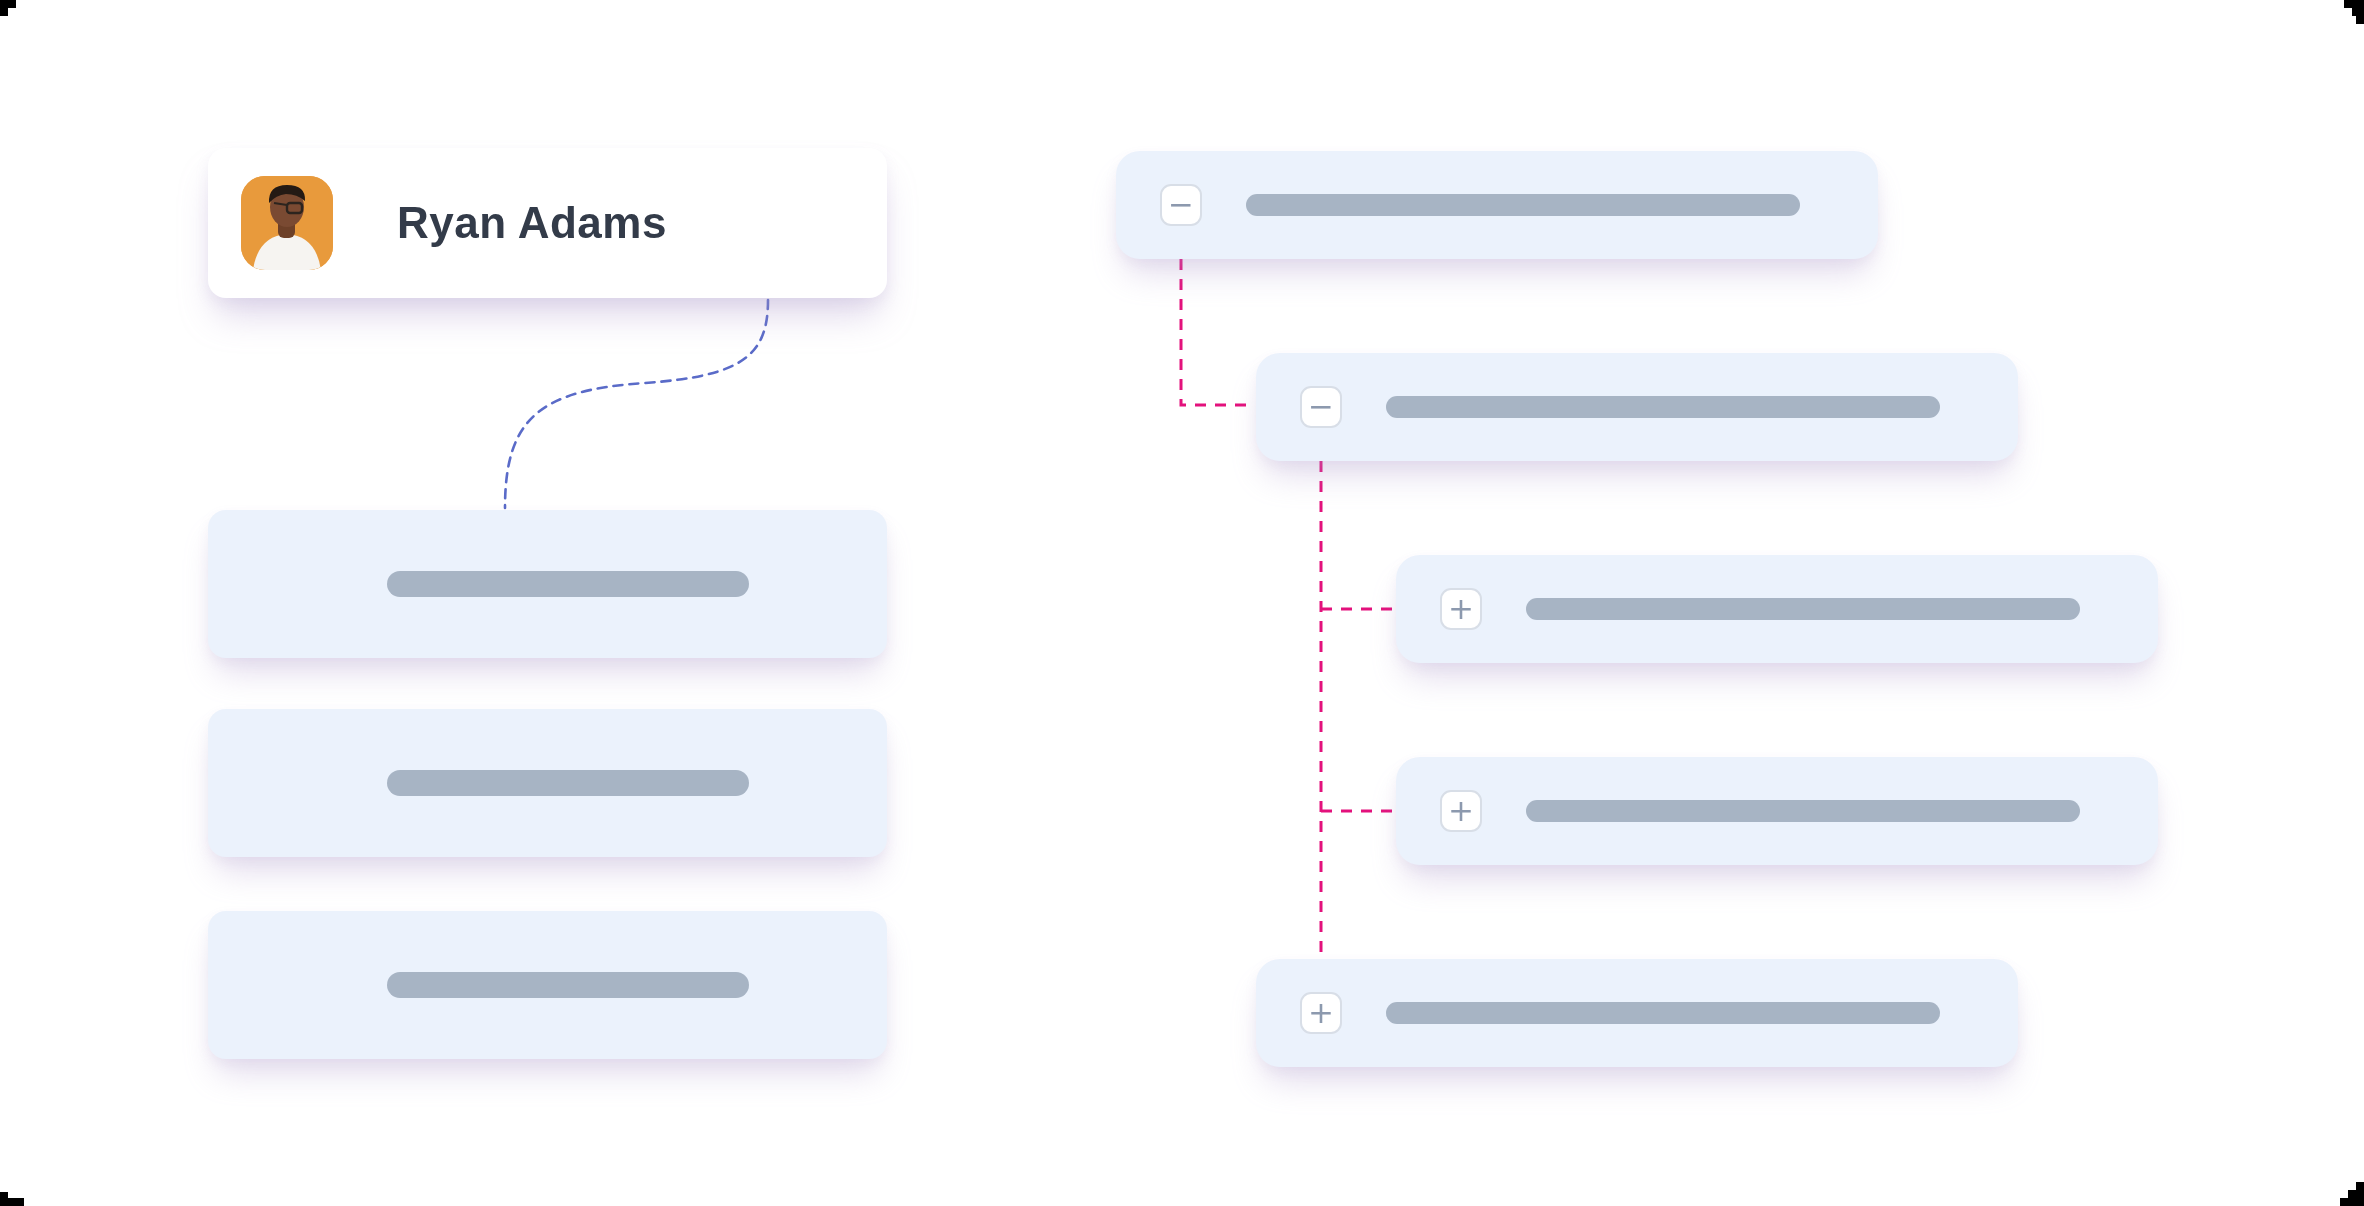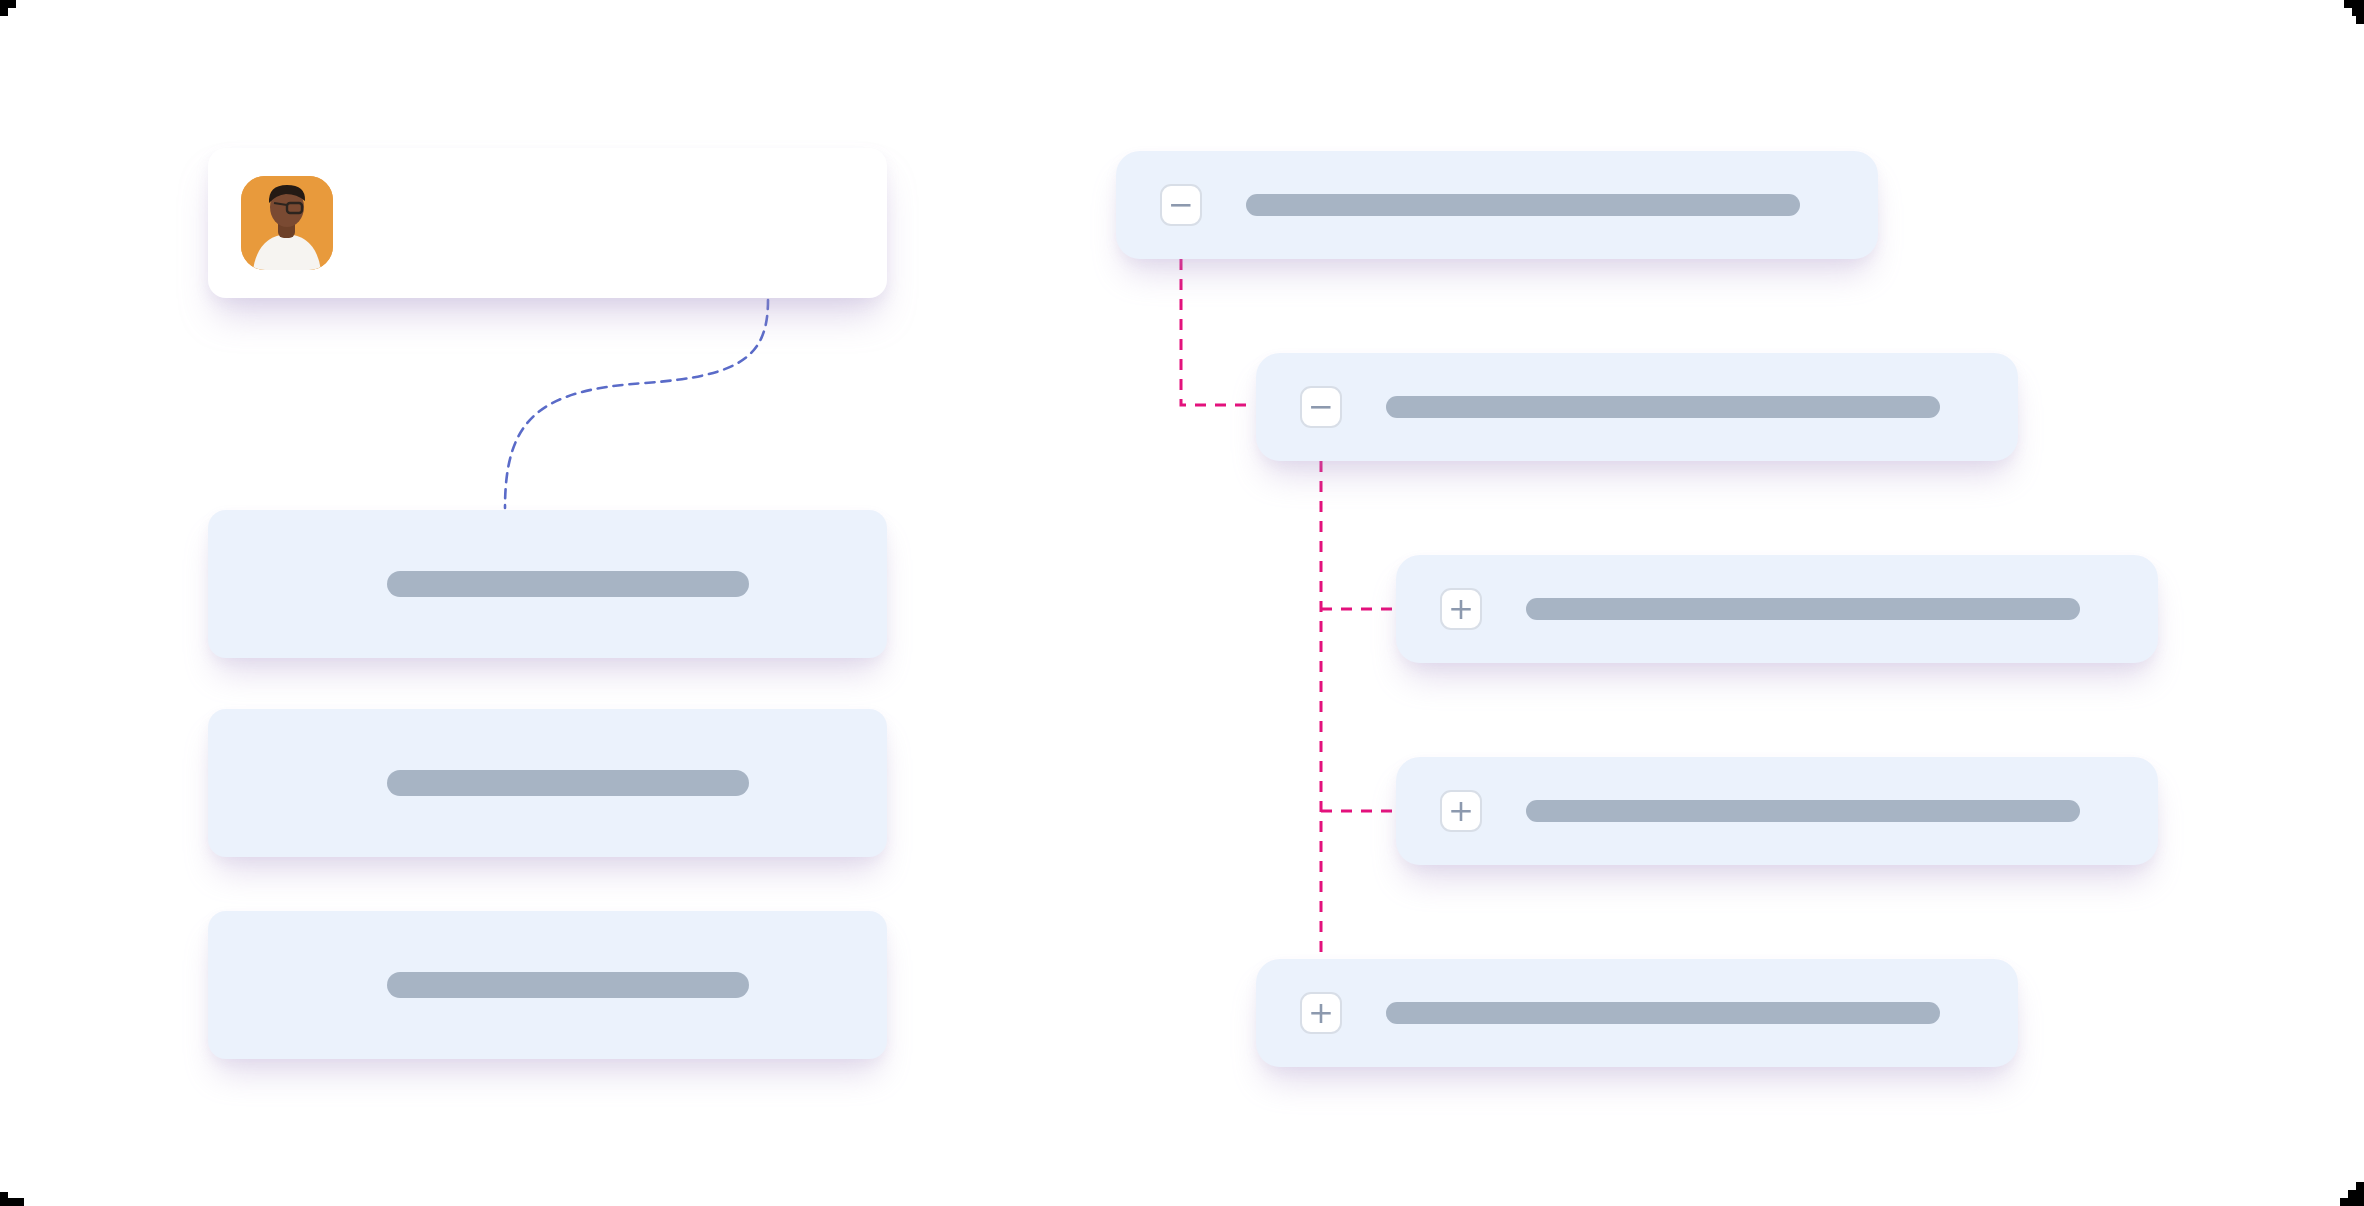--- a/index.html
+++ b/index.html
@@ -66,20 +66,21 @@
     <svg viewBox="0 0 92 94">
       <rect x="0" y="0" width="92" height="94" fill="#e89a3c"></rect>
       <path d="M12 94 Q17 60 46 58 Q75 60 80 94 Z" fill="#f6f4f1"></path>
       <rect x="37" y="42" width="17" height="20" rx="6" fill="#6d4028"></rect>
       <ellipse cx="46" cy="31" rx="17" ry="20" fill="#7a4a32"></ellipse>
       <path d="M28 27 Q27 9 46 9 Q65 9 64 25 Q56 18 45 18 Q35 19 28 27 Z" fill="#241a14"></path>
       <rect x="46" y="27" width="15" height="10" rx="3" fill="none" stroke="#2c241e" stroke-width="2.4"></rect>
       <line x1="46" y1="29" x2="33" y2="27" stroke="#2c241e" stroke-width="2.2"></line>
     </svg>
   </div>
+  <div class="person-name">Ryan Adams</div>
 </div>
 
 <div class="card blue ph-card" style="top:510px">
   <div class="bar"></div>
 </div>
 <div class="card blue ph-card" style="top:709px">
   <div class="bar"></div>
 </div>
 <div class="card blue ph-card" style="top:911px">
   <div class="bar"></div>

